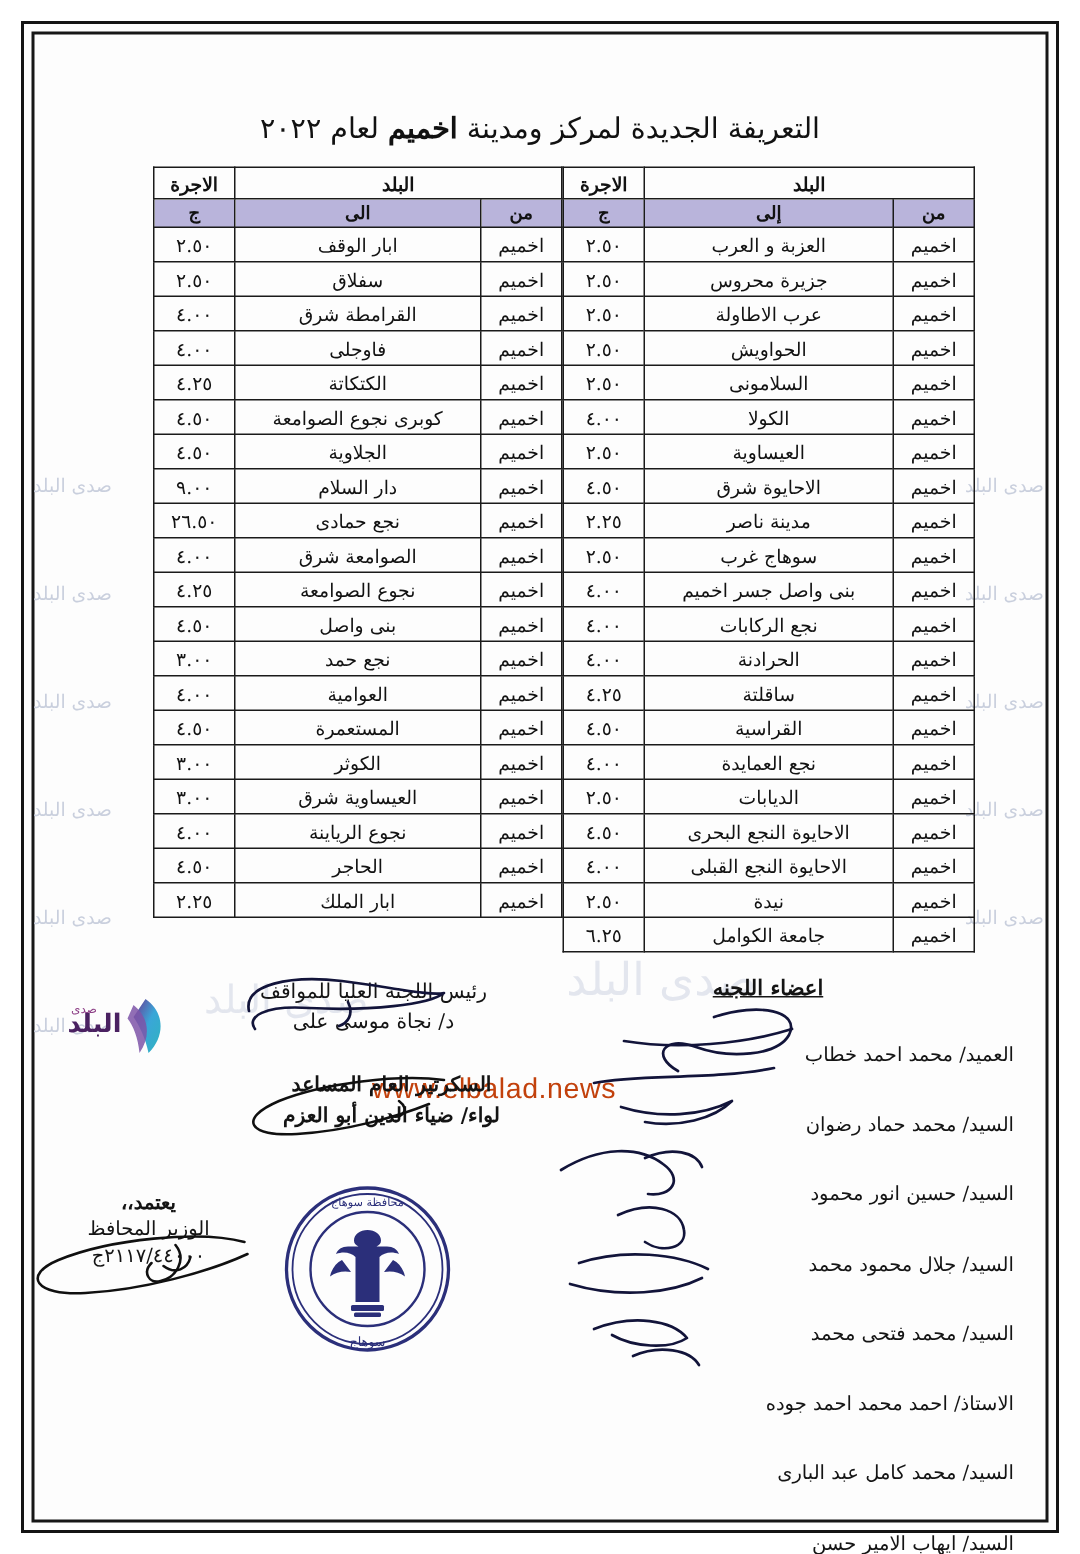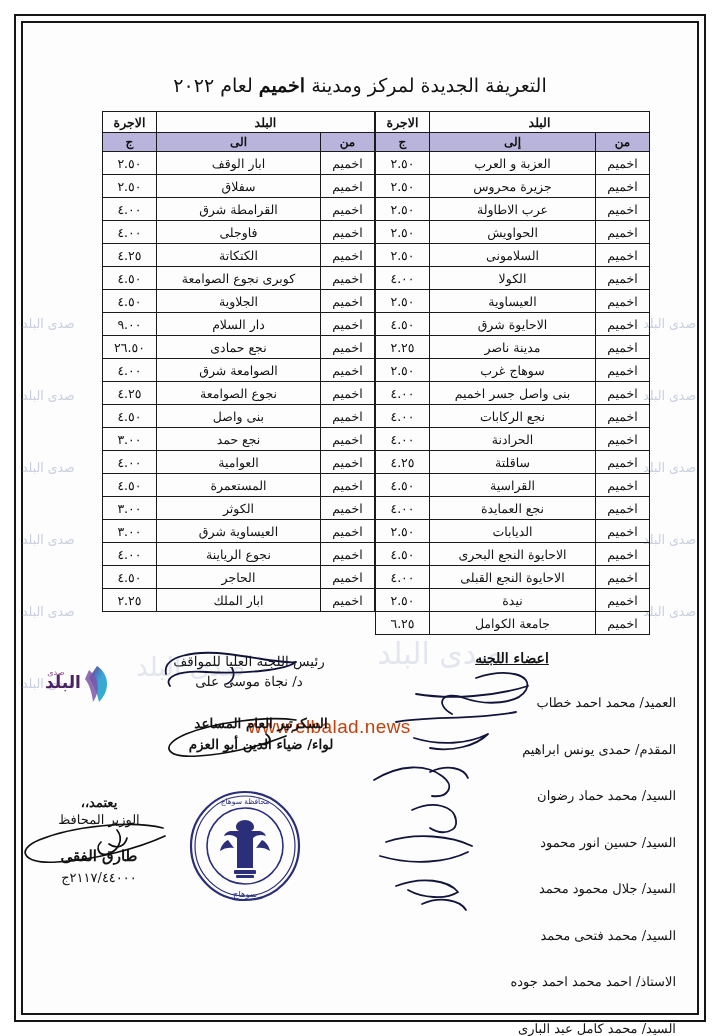--- a/index.html
+++ b/index.html
@@ -522,21 +522,20 @@
       <svg class="ink" style="top:-2px;right:20px;width:220px;height:52px;" viewBox="0 0 220 52">
         <path class="stroke-bk" d="M150 8 C120 4 70 10 40 22 C12 34 20 46 52 44 C86 42 120 32 140 24"></path>
         <path class="stroke-bk" d="M120 22 C128 28 122 34 114 32"></path>
       </svg>
     </div>
 
     <div id="committee" class="ar">
       <div class="ctitle">اعضاء اللجنه</div>
       <div id="members">
           <div class="member">العميد/ محمد احمد خطاب</div>
-          <div class="member">المقدم/ حمدى يونس ابراهيم</div>
           <div class="member">السيد/ محمد حماد رضوان</div>
           <div class="member">السيد/ حسين انور محمود</div>
           <div class="member">السيد/ جلال محمود محمد</div>
           <div class="member">السيد/ محمد فتحى محمد</div>
           <div class="member">الاستاذ/ احمد محمد احمد جوده</div>
           <div class="member">السيد/ محمد كامل عبد البارى</div>
           <div class="member">السيد/ ايهاب الامير حسن</div>
         </div>
       <svg class="ink" style="top:10px;right:120px;width:200px;height:260px;" viewBox="0 0 200 260">
         <path class="stroke" d="M120 18 C150 8 178 14 170 30 C162 44 130 46 108 38 C86 30 78 44 96 54"></path>
@@ -549,21 +548,20 @@
         <path class="stroke" d="M30 182 C60 172 96 176 116 186"></path>
         <path class="stroke" d="M24 196 C58 206 92 202 112 192"></path>
         <path class="stroke" d="M40 226 C66 216 92 220 102 232 C90 240 66 238 52 230"></path>
         <path class="stroke" d="M66 244 C84 236 104 240 110 250"></path>
       </svg>
     </div>
 
     <div id="approve" class="ar">
       <div class="app">يعتمد،،</div>
       <div class="role">الوزير المحافظ</div>
-      <div class="name">طارق الفقى</div>
       <div class="ref">٢١١٧/٤٤٠٠٠ج</div>
       <svg class="ink" style="top:16px;right:-4px;width:175px;height:70px;" viewBox="0 0 175 70">
         <path class="stroke-bk" d="M150 18 C120 10 60 16 26 30 C2 40 10 54 44 52 C82 50 126 38 152 26"></path>
         <path class="stroke-bk" d="M104 20 C112 30 104 42 94 44 C86 46 82 38 88 32"></path>
         <path class="stroke-bk" d="M96 34 C104 40 112 36 114 28"></path>
       </svg>
     </div>
 
     <div id="seal">
       <svg viewBox="0 0 122 128" width="122" height="128">

